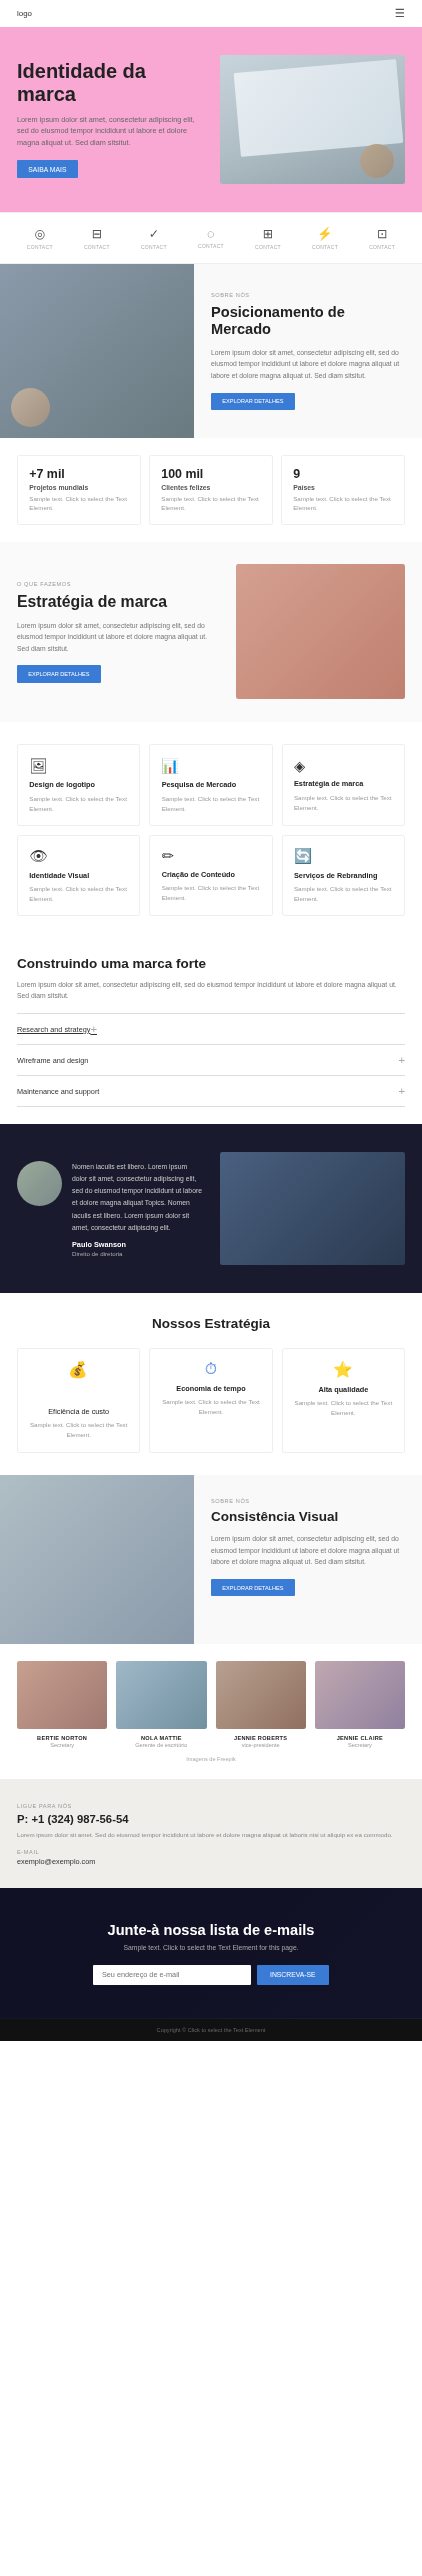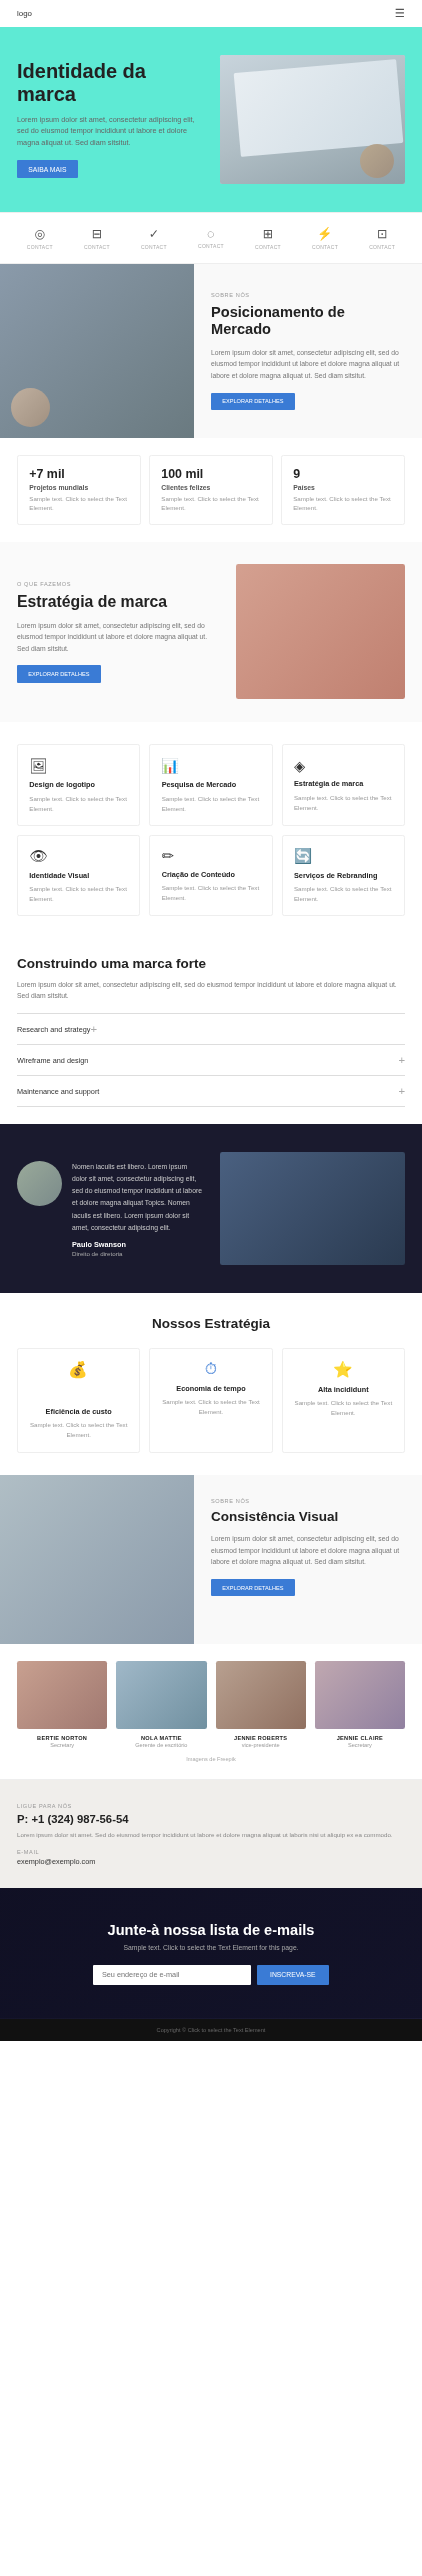--- a/index.html
+++ b/index.html
@@ -14,21 +14,21 @@
     footer p { font-size: 5.6px; color: #666; }
   </style>
 </head>
 <body>
 
 <nav>
   <span>logo</span>
   <span style="font-size:11.3px;color:#555;cursor:pointer;">☰</span>
 </nav>
 
-<section style="background:#5eead4;display:flex;align-items:center;padding:28px 17px;gap:17px;">
+<section style="background:#f9a8d4;display:flex;align-items:center;padding:28px 17px;gap:17px;">
   <div style="flex:1;">
     <h1 style="font-size:20px;font-weight:700;line-height:1.15;color:#222;margin-bottom:7.9px;">Identidade da marca</h1>
     <p style="font-size:7.3px;color:#666;line-height:1.6;margin-bottom:11.3px;">Lorem ipsum dolor sit amet, consectetur adipiscing elit, sed do eiusmod tempor incididunt ut labore et dolore magna aliquat ut. Sed diam sitsitut.</p>
     <button class="btn-primary">SAIBA MAIS</button>
   </div>
   <div style="flex:1;">
     <div style="width:100%;height:129px;background:linear-gradient(135deg,#d0d8e0,#b8c8d0);border-radius:2.3px;overflow:hidden;position:relative;">
       <div style="position:absolute;bottom:0;left:0;right:0;top:0;background:linear-gradient(160deg,#c8d4dc 0%,#b0bec5 50%,#90a0a8 100%);"></div>
       <div style="position:absolute;top:11.3px;left:17px;right:5.6px;height:84px;background:linear-gradient(135deg,#e8eef2,#d0dce4);border-radius:1.7px;transform:rotate(-5deg);"></div>
       <div style="position:absolute;bottom:5.6px;right:11.3px;width:34px;height:34px;border-radius:50%;background:linear-gradient(135deg,#b8a890,#a09080);"></div>
@@ -143,21 +143,21 @@
       <div style="font-size:14.6px;margin-bottom:5.6px;">🔄</div>
       <h4 style="font-size:7.3px;font-weight:700;color:#222;margin-bottom:4.5px;">Serviços de Rebranding</h4>
       <p style="font-size:6.2px;color:#999;line-height:1.6;">Sample text. Click to select the Text Element.</p>
     </div>
   </div>
 </section>
 
 <section style="padding:17px 17px 5.6px;">
   <h2 style="font-size:13.5px;font-weight:700;color:#222;margin-bottom:7.9px;">Construindo uma marca forte</h2>
   <p style="font-size:6.8px;color:#777;line-height:1.7;margin-bottom:11.3px;">Lorem ipsum dolor sit amet, consectetur adipiscing elit, sed do eiusmod tempor incididunt ut labore et dolore magna aliquat ut. Sed diam sitsitut.</p>
-  <div style="border-top:0.6px solid #ddd;padding:9px 0;display:flex;justify-content:flex-start;align-items:center;cursor:pointer;">
+  <div style="border-top:0.6px solid #ddd;padding:9px 0;display:flex;justify-content:flex-start;align-items:center;cursor:pointer;text-decoration:underline;">
     <span style="font-size:7.3px;color:#333;font-weight:500;">Research and strategy</span>
     <span style="font-size:11.3px;color:#aaa;">+</span>
   </div>
   <div style="border-top:0.6px solid #ddd;padding:9px 0;display:flex;justify-content:space-between;align-items:center;cursor:pointer;">
     <span style="font-size:7.3px;color:#333;font-weight:500;">Wireframe and design</span>
     <span style="font-size:11.3px;color:#aaa;">+</span>
   </div>
   <div style="border-top:0.6px solid #ddd;border-bottom:0.6px solid #ddd;padding:9px 0;display:flex;justify-content:space-between;align-items:center;cursor:pointer;margin-bottom:11.3px;">
     <span style="font-size:7.3px;color:#333;font-weight:500;">Maintenance and support</span>
     <span style="font-size:11.3px;color:#aaa;">+</span>
@@ -180,31 +180,31 @@
   <div style="flex:1;height:113px;border-radius:2.3px;overflow:hidden;">
     <div style="width:100%;height:100%;background:linear-gradient(135deg,#4a6080,#2a3a50);"></div>
   </div>
 </section>
 
 <section style="padding:22.5px 17px;">
   <h2 style="text-align:center;font-size:13.5px;font-weight:700;color:#222;margin-bottom:17px;">Nossos Estratégia</h2>
   <div style="display:grid;grid-template-columns:repeat(3,1fr);gap:9px;">
     <div style="border:0.6px solid #eee;border-radius:2.3px;padding:11.3px;text-align:center;">
       <div style="font-size:15.8px;color:#3a7bd5;margin-bottom:5.6px;">💰</div>
-      <h4 style="font-size:7.3px;font-weight:700;color:#222;margin-bottom:4.5px;margin-top:28px;">Eficiência de custo</h4>
+      <h4 style="font-size:7.3px;font-weight:400;color:#222;margin-bottom:4.5px;margin-top:28px;">Eficiência de custo</h4>
       <p style="font-size:6.2px;color:#999;line-height:1.6;">Sample text. Click to select the Text Element.</p>
     </div>
     <div style="border:0.6px solid #eee;border-radius:2.3px;padding:11.3px;text-align:center;">
       <div style="font-size:15.8px;color:#3a7bd5;margin-bottom:5.6px;">⏱</div>
       <h4 style="font-size:7.3px;font-weight:700;color:#222;margin-bottom:4.5px;">Economia de tempo</h4>
       <p style="font-size:6.2px;color:#999;line-height:1.6;">Sample text. Click to select the Text Element.</p>
     </div>
     <div style="border:0.6px solid #eee;border-radius:2.3px;padding:11.3px;text-align:center;">
       <div style="font-size:15.8px;color:#3a7bd5;margin-bottom:5.6px;">⭐</div>
-      <h4 style="font-size:7.3px;font-weight:700;color:#222;margin-bottom:4.5px;">Alta incididunt</h4>
+      <h4 style="font-size:7.3px;font-weight:700;color:#222;margin-bottom:4.5px;">Alta qualidade</h4>
       <p style="font-size:6.2px;color:#999;line-height:1.6;">Sample text. Click to select the Text Element.</p>
     </div>
   </div>
 </section>
 
 <section style="display:flex;align-items:stretch;">
   <div style="flex:1;overflow:hidden;">
     <div style="width:100%;height:169px;background:linear-gradient(135deg,#b0bec5,#8a9aaa);"></div>
   </div>
   <div style="flex:1;padding:22.5px 17px;background:#f9f9f9;">

